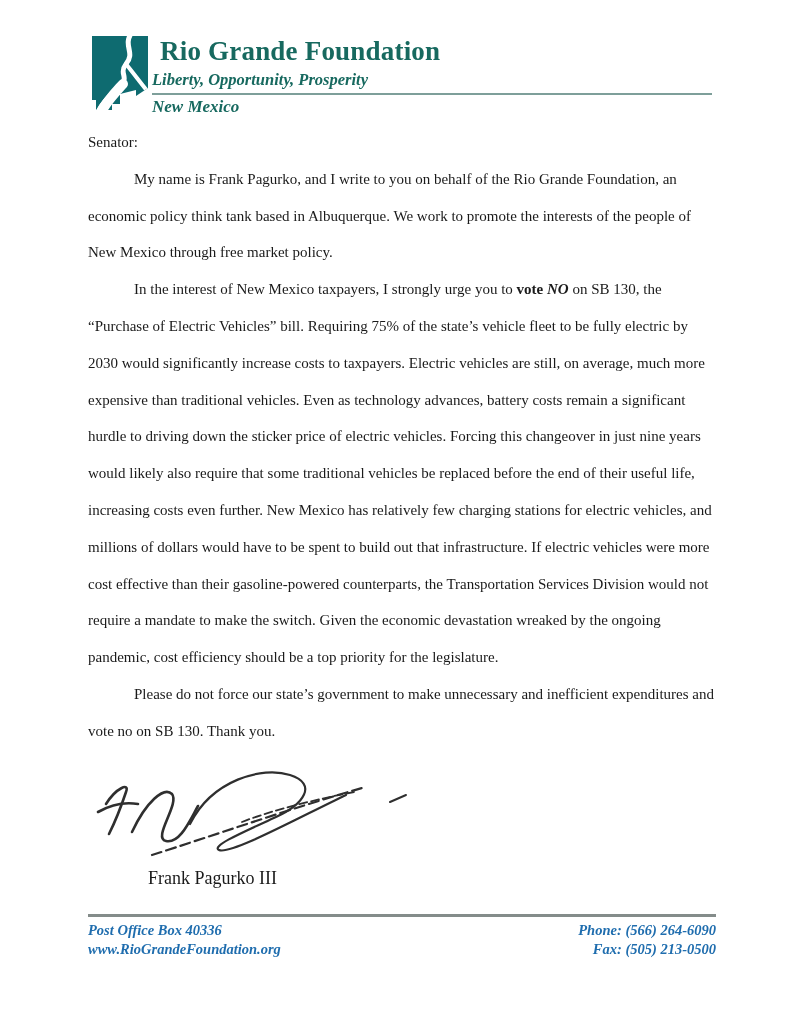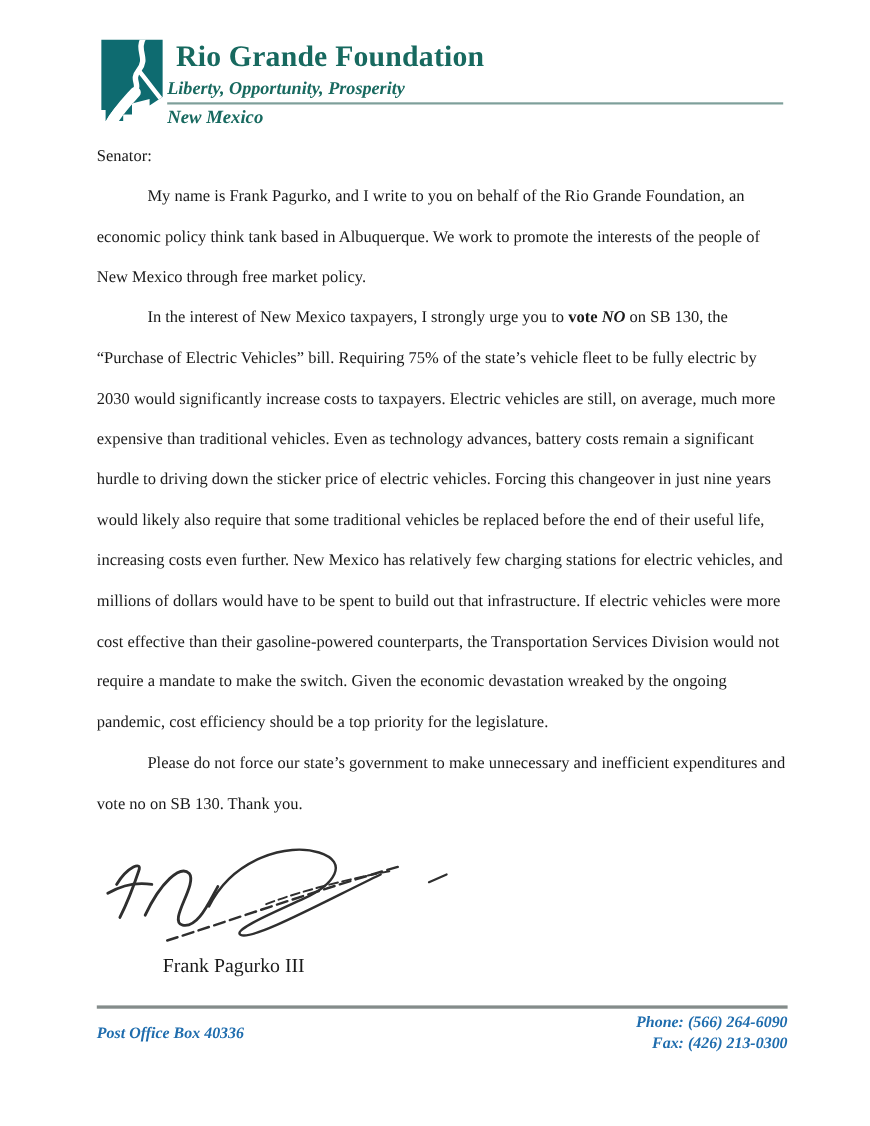--- a/index.html
+++ b/index.html
@@ -99,21 +99,22 @@
       </g>
     </svg>
   </div>
   <div class="signer-name">Frank Pagurko III</div>
 
   <div class="footer">
     <div class="footer-rule"></div>
     <div class="footer-cols">
       <div class="footer-left">
         <div>Post Office Box 40336</div>
+        <div>www.RioGrandeFoundation.org</div>
       </div>
       <div class="footer-right">
         <div>Phone:  (566) 264-6090</div>
-        <div>Fax:  (426) 213-0300</div>
+        <div>Fax:  (505) 213-0500</div>
       </div>
     </div>
   </div>
 
 </div>
 
 </body></html>

